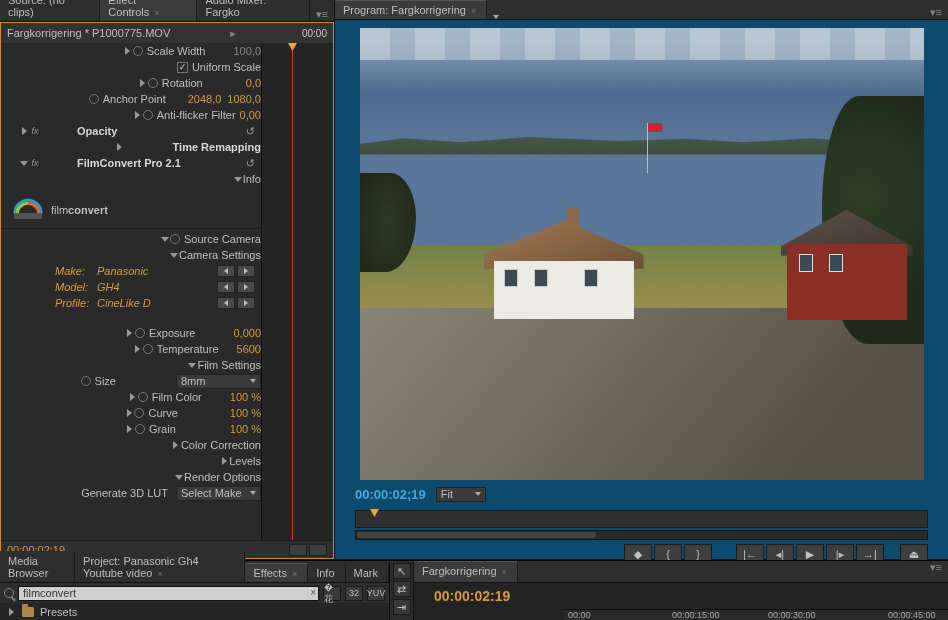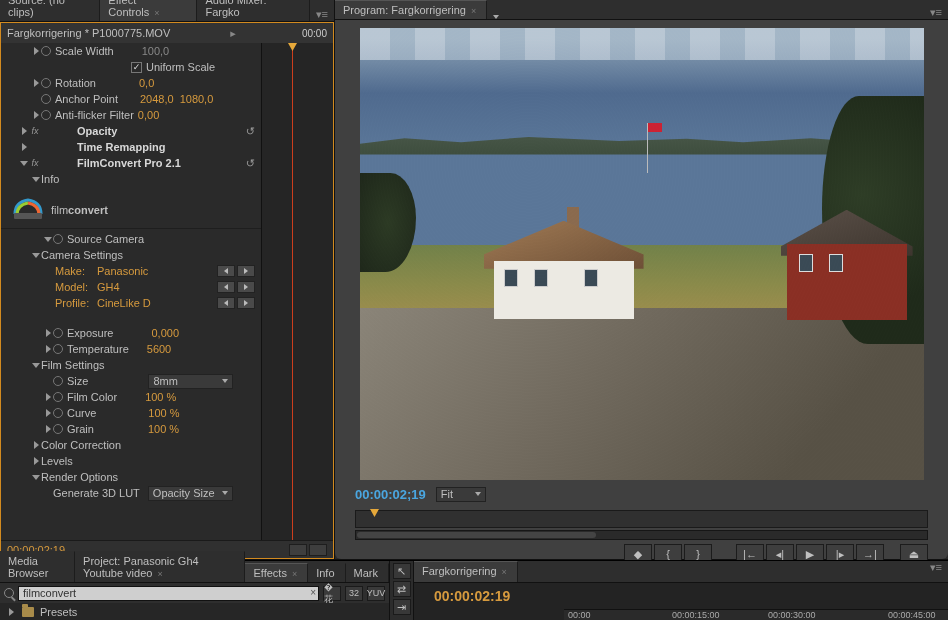--- a/index.html
+++ b/index.html
@@ -2,40 +2,40 @@
 <html><head>
 <meta charset="utf-8">
 <style>
   *{box-sizing:border-box;margin:0;padding:0;font-family:"Segoe UI",Tahoma,sans-serif;font-size:11px;color:#bfbfbf;}
   body{background:#2a2a2a;width:948px;height:620px;overflow:hidden;user-select:none;}
   .app{display:flex;flex-direction:column;height:100%;}
 
   
   .top-panels{display:flex;height:560px;border-bottom:1px solid #111;}
   .left-col{width:335px;display:flex;flex-direction:column;border-right:1px solid #111;}
-  .right-col{flex:1;display:flex;flex-direction:column;background:#404040;border-radius:6px;}
+  .right-col{flex:1;display:flex;flex-direction:column;background:#0c4a6e;}
 
   
   .tab-bar{display:flex;height:22px;background:#2e2e2e;border-bottom:1px solid #111;align-items:end;}
   .tab{padding:3px 10px 3px 8px;color:#888;background:#2e2e2e;border-right:1px solid #1c1c1c;position:relative;border-top:1px solid transparent;}
   .tab.active{background:#3b3b3b;color:#e0e0e0;border-top:1px solid #555;}
   .tab .x{margin-left:5px;font-size:9px;color:#777;}
   .tab-menu{margin-left:auto;padding:0 6px;color:#888;}
 
   
   .ec-wrap{flex:1;display:flex;flex-direction:column;background:#2a2a2a;border:1px solid #d28a1f;}
   .ec-header{display:flex;align-items:center;height:20px;background:#333;padding:0 6px;position:relative;}
   .ec-header .tc-head{margin-left:auto;color:#ccc;font-size:10px;}
   .ec-body{flex:1;overflow:hidden;position:relative;display:flex;}
   .ec-list{width:260px;overflow:hidden;padding-bottom:4px;}
   .ec-timeline{flex:1;background:#252525;position:relative;border-left:1px solid #111;}
   .playhead{position:absolute;top:0;bottom:0;width:1px;background:#cc3e1d;left:30px;}
   .playhead::before{content:"";position:absolute;top:0;left:-4px;width:9px;height:8px;background:#e6a83a;clip-path:polygon(0 0,100% 0,50% 100%);}
 
-  .row{display:flex;align-items:center;height:16px;padding-left:4px;}
+  .row{display:flex;align-items:center;height:16px;padding-left:4px;justify-content:flex-end;}
   .tw{width:10px;display:flex;justify-content:center;}
   .tri{width:0;height:0;}
   .tri.closed{border-top:4px solid transparent;border-bottom:4px solid transparent;border-left:5px solid #999;}
   .tri.open{border-left:4px solid transparent;border-right:4px solid transparent;border-top:5px solid #999;}
   .fx{width:12px;text-align:center;color:#999;font-style:italic;font-size:9px;}
   .stop{width:10px;height:10px;border:1px solid #777;border-radius:50%;margin-right:4px;}
   .lbl{flex:0 0 auto;}
   .val{color:#d69a3e;text-decoration-style:dotted;}
   .gap{display:inline-block;width:6px;}
   .ind1{padding-left:18px;}
@@ -48,21 +48,21 @@
   .bold{font-weight:bold;color:#d8d8d8;margin-left:36px;}
   .sep{height:1px;background:#1e1e1e;margin:2px 0;}
 
   
   .fc-logo{display:flex;align-items:center;gap:8px;padding:6px 0 6px 12px;}
   .fc-text{font-size:23px;font-weight:300;color:#fff;}
   .fc-text .bold2{font-weight:600;}
   .fc-icon{width:30px;height:26px;position:relative;}
   .fc-icon svg{width:100%;height:100%;}
 
-  .orange-lbl{color:#d69a3e;}
+  .orange-lbl{color:#d69a3e;font-style:italic;}
   .steppers{display:flex;gap:2px;}
   .step{width:18px;height:12px;background:#4a4a4a;border:1px solid #222;display:flex;align-items:center;justify-content:center;}
   .step .arr{width:0;height:0;}
   .step .arr.l{border-top:3px solid transparent;border-bottom:3px solid transparent;border-right:4px solid #bbb;}
   .step .arr.r{border-top:3px solid transparent;border-bottom:3px solid transparent;border-left:4px solid #bbb;}
 
   .dropdown{width:85px;height:15px;background:#3a3a3a;border:1px solid #222;display:flex;align-items:center;padding:0 4px;position:relative;color:#ccc;font-size:10px;}
   .dropdown .dd-arr{margin-left:auto;width:0;height:0;border-left:3px solid transparent;border-right:3px solid transparent;border-top:4px solid #aaa;}
 
   .ec-footer{height:18px;background:#303030;display:flex;align-items:center;padding:0 6px;border-top:1px solid #1a1a1a;}
@@ -363,21 +363,21 @@
               <span class="tw">
                   <span class="tri open"></span>
                 </span>
               <span class="lbl">Render Options</span>
             </div>
             <div class="row ind3">
               <span class="tw"></span>
               <span class="lbl">Generate 3D LUT</span>
               <span style="width:8px;"></span>
               <span class="dropdown">
-                  <span>Opacity Size</span>
+                  <span>Select Make</span>
                   <span class="dd-arr"></span>
                 </span>
             </div>
           </div>
           <div class="ec-timeline">
             <div class="playhead"></div>
           </div>
         </div>
 
         <div class="ec-footer">

